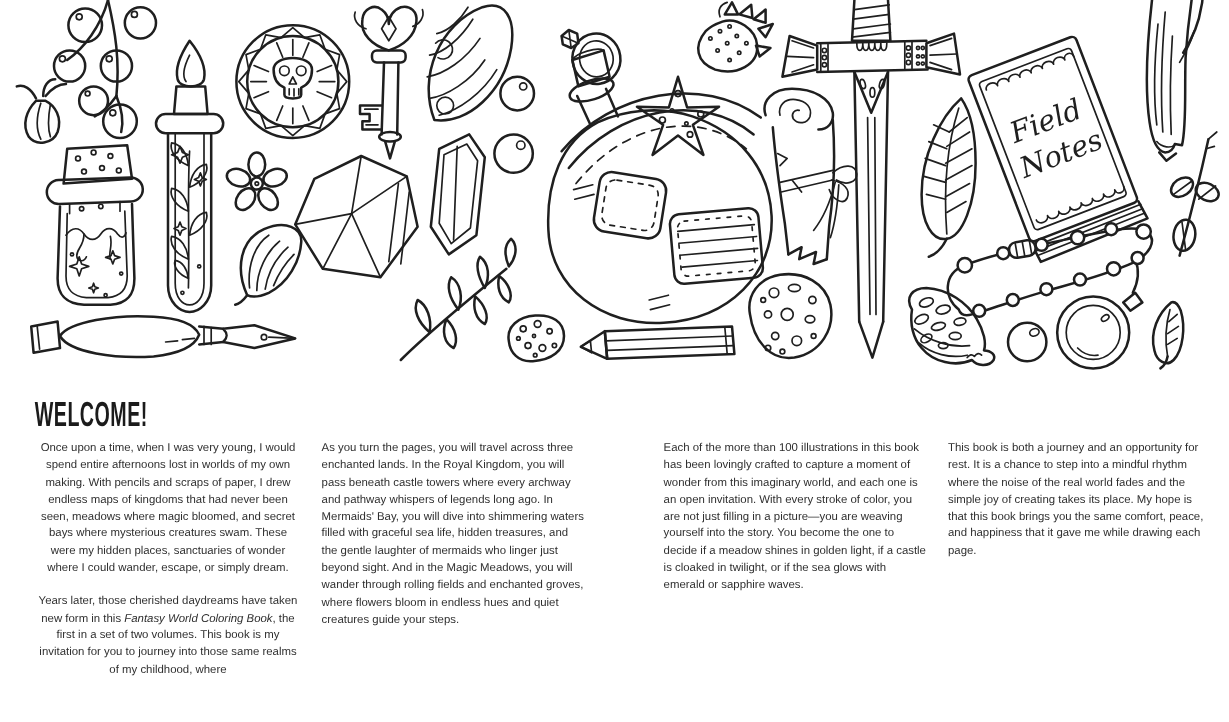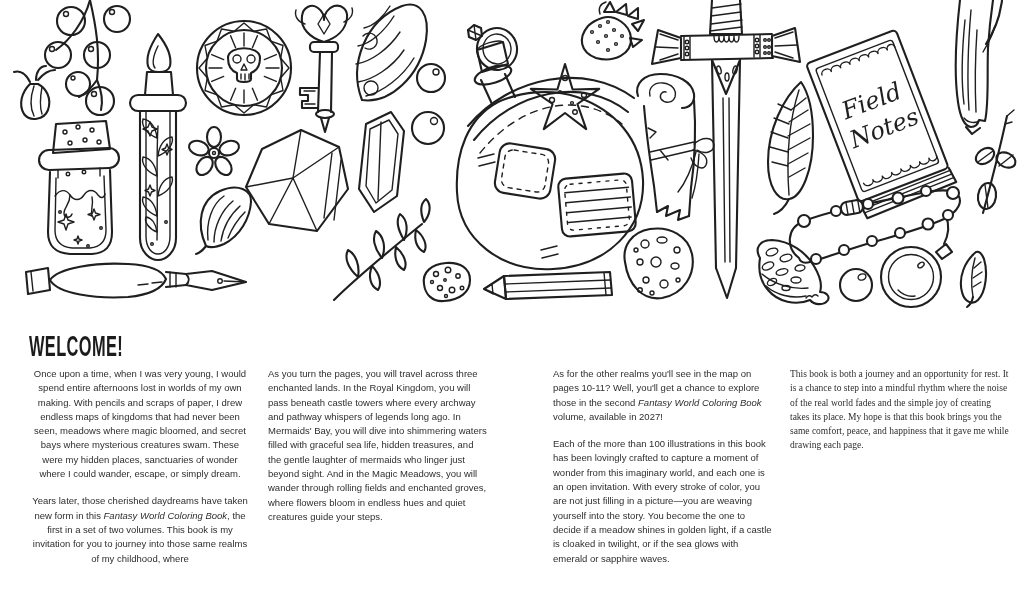--- a/index.html
+++ b/index.html
@@ -12,21 +12,21 @@
   .art .fill-w{fill:#ffffff;}
   .art text{fill:#1f1f1f;stroke:none;}
   .book-script{font-family:"DejaVu Serif",serif;font-style:italic;font-size:24px;}
   .title{position:absolute;left:29px;top:330px;margin:0;font-size:21px;font-weight:700;
     letter-spacing:0.5px;color:#1b1b1b;transform:scale(0.78,1.38);transform-origin:left top;
     font-family:"Liberation Sans",sans-serif;}
   .col{position:absolute;top:367px;width:220px;font-size:9.5px;line-height:14.3px;color:#2e2e2e;}
   .col p{margin:0 0 13px 0;}
   .col .b{font-weight:400;}
   .col .i{font-style:italic;}
-  .col1{left:30px;text-align:center;}.col2{left:268px;}.col3{left:553px;}.col4{left:790px;font-family:Liberation Serif, serif;}
+  .col1{left:30px;text-align:center;}.col2{left:268px;}.col3{left:553px;}.col4{left:790px;}
 </style>
 </head>
 <body>
 
 <div class="page">
 
   <svg class="art" width="1024" height="320" viewBox="0 0 1024 320">
 
     <g>
       <path d="M90,0 C84,22 70,40 56,50"></path>
@@ -453,20 +453,19 @@
   <h1 class="title">WELCOME!</h1>
 
   <div class="col col1">
       <p><span>Once upon a time, when I was very young, I would spend entire afternoons lost in worlds of my own making. With pencils and scraps of paper, I drew endless maps of kingdoms that had never been seen, meadows where magic bloomed, and secret bays where mysterious creatures swam. These were my hidden places, sanctuaries of wonder where I could wander, escape, or simply dream.</span></p>
       <p><span>Years later, those cherished daydreams have taken new form in this </span><span class="i">Fantasy World Coloring Book</span><span>, the first in a set of two volumes. This book is my invitation for you to journey into those same realms of my childhood, where</span></p>
     </div>
   <div class="col col2">
       <p><span>As you turn the pages, you will travel across three enchanted lands. In the </span><span class="b">Royal Kingdom</span><span>, you will pass beneath castle towers where every archway and pathway whispers of legends long ago. In </span><span class="b">Mermaids' Bay</span><span>, you will dive into shimmering waters filled with graceful sea life, hidden treasures, and the gentle laughter of mermaids who linger just beyond sight. And in the </span><span class="b">Magic Meadows</span><span>, you will wander through rolling fields and enchanted groves, where flowers bloom in endless hues and quiet creatures guide your steps.</span></p>
     </div>
   <div class="col col3">
-      <p><span>As for the other realms you'll see in the map on pages 10-11? Well, you'll get a chance to explore those in the second </span><span class="i">Fantasy World Coloring Book</span><span> volume, available in 2027!</span></p>
       <p><span>Each of the more than 100 illustrations in this book has been lovingly crafted to capture a moment of wonder from this imaginary world, and each one is an open invitation. With every stroke of color, you are not just filling in a picture—you are weaving yourself into the story. You become the one to decide if a meadow shines in golden light, if a castle is cloaked in twilight, or if the sea glows with emerald or sapphire waves.</span></p>
     </div>
   <div class="col col4">
       <p><span>This book is both a journey and an opportunity for rest. It is a chance to step into a mindful rhythm where the noise of the real world fades and the simple joy of creating takes its place. My hope is that this book brings you the same comfort, peace, and happiness that it gave me while drawing each page.</span></p>
     </div>
 
 </div>
 
 </body></html>

